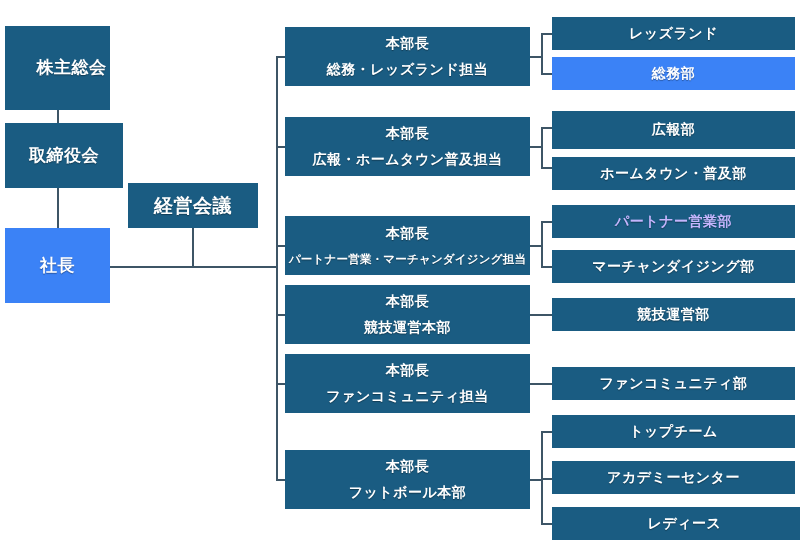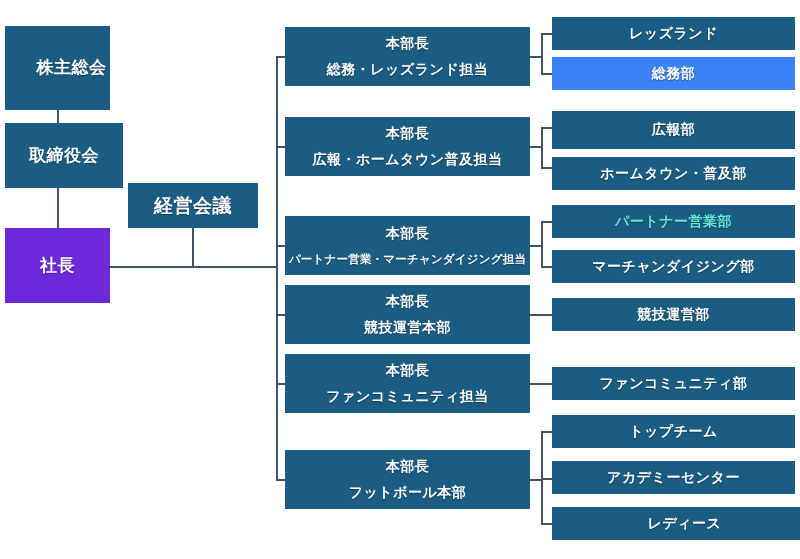--- a/index.html
+++ b/index.html
@@ -100,21 +100,21 @@
   <div class="line h" style="left: 541px; top: 523px; width: 11px; background: rgb(61, 85, 102);"></div>
 
   <div class="box col-left" style="left: 5px; top: 26px; width: 105px; height: 84px; background: rgb(26, 92, 130); color: rgb(255, 255, 255); padding-left: 28px;">
     <span class="ln">株主総会</span>
   </div>
 
   <div class="box col-left" style="left: 5px; top: 123px; width: 118px; height: 65px; background: rgb(26, 92, 130); color: rgb(255, 255, 255);">
     <span class="ln">取締役会</span>
   </div>
 
-  <div class="box col-left" style="left: 5px; top: 228px; width: 105px; height: 75px; background: #6d28d9; color: rgb(255, 255, 255);">
+  <div class="box col-left" style="left: 5px; top: 228px; width: 105px; height: 75px; background: #3b82f6; color: rgb(255, 255, 255);">
     <span class="ln">社長</span>
   </div>
 
   <div class="box col-left" style="left: 128px; top: 183px; width: 130px; height: 45px; font-size: 19px; background: rgb(26, 92, 130); color: rgb(255, 255, 255);">
     <span class="ln">経営会議</span>
   </div>
 
   <div class="box col-mid" style="left: 285px; top: 27px; width: 245px; height: 59px; background: rgb(26, 92, 130); color: rgb(255, 255, 255);">
     <span class="ln">本部長</span>
     <span class="ln gap">総務・レッズランド担当</span>
@@ -154,21 +154,21 @@
   </div>
 
   <div class="box col-right" style="left: 552px; top: 111px; width: 243px; height: 38px; background: rgb(26, 92, 130); color: rgb(255, 255, 255);">
     <span class="ln">広報部</span>
   </div>
 
   <div class="box col-right" style="left: 552px; top: 157px; width: 243px; height: 33px; background: rgb(26, 92, 130); color: rgb(255, 255, 255);">
     <span class="ln">ホームタウン・普及部</span>
   </div>
 
-  <div class="box col-right" style="left: 552px; top: 205px; width: 243px; height: 33px; background: rgb(26, 92, 130); color: #5eead4;">
+  <div class="box col-right" style="left: 552px; top: 205px; width: 243px; height: 33px; background: rgb(26, 92, 130); color: #c4b5fd;">
     <span class="ln">パートナー営業部</span>
   </div>
 
   <div class="box col-right" style="left: 552px; top: 250px; width: 243px; height: 33px; background: rgb(26, 92, 130); color: rgb(255, 255, 255);">
     <span class="ln">マーチャンダイジング部</span>
   </div>
 
   <div class="box col-right" style="left: 552px; top: 298px; width: 243px; height: 33px; background: rgb(26, 92, 130); color: rgb(255, 255, 255);">
     <span class="ln">競技運営部</span>
   </div>

